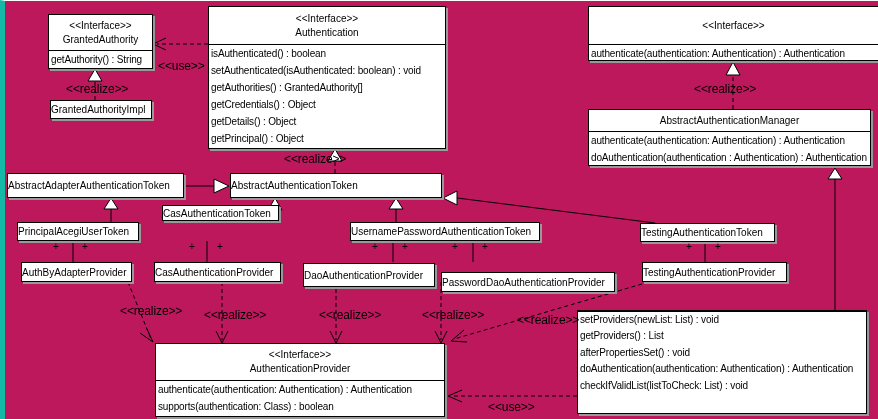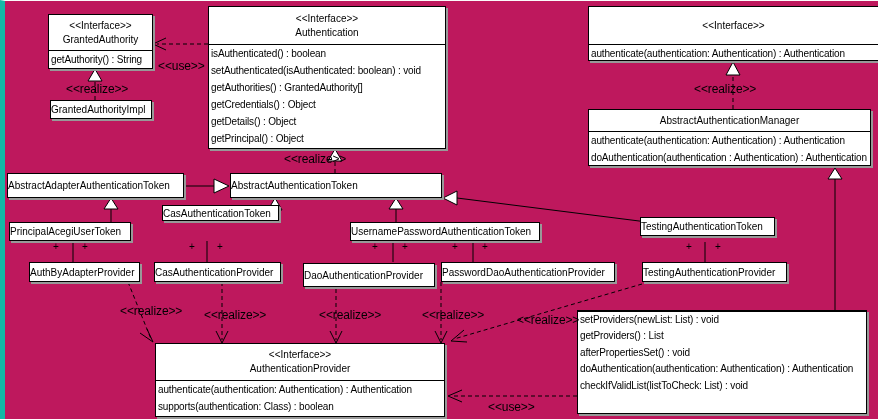--- a/index.html
+++ b/index.html
@@ -165,49 +165,49 @@
   </div>
 
   <div class="cls single it" style="left:2px;top:172px;width:177px;height:25px">
     <span>AbstractAdapterAuthenticationToken</span>
   </div>
 
   <div class="cls single it" style="left:225px;top:172px;width:212px;height:25px">
     <span>AbstractAuthenticationToken</span>
   </div>
 
-  <div class="cls single" style="left:4px;top:221px;width:122px;height:19px">
+  <div class="cls single" style="left:12px;top:221px;width:122px;height:19px">
     <span>PrincipalAcegiUserToken</span>
   </div>
 
   <div class="cls single" style="left:157px;top:204px;width:117px;height:16px">
     <span>CasAuthenticationToken</span>
   </div>
 
   <div class="cls single" style="left:345px;top:221px;width:190px;height:19px">
     <span>UsernamePasswordAuthenticationToken</span>
   </div>
 
-  <div class="cls single" style="left:635px;top:216px;width:135px;height:19px">
+  <div class="cls single" style="left:635px;top:222px;width:135px;height:19px">
     <span>TestingAuthenticationToken</span>
   </div>
 
-  <div class="cls single" style="left:24px;top:261px;width:111px;height:20px">
+  <div class="cls single" style="left:16px;top:261px;width:111px;height:20px">
     <span>AuthByAdapterProvider</span>
   </div>
 
   <div class="cls single" style="left:149px;top:261px;width:127px;height:20px">
     <span>CasAuthenticationProvider</span>
   </div>
 
   <div class="cls single" style="left:298px;top:262px;width:132px;height:24px">
     <span>DaoAuthenticationProvider</span>
   </div>
 
-  <div class="cls single" style="left:436px;top:261px;width:174px;height:20px">
+  <div class="cls single" style="left:436px;top:271px;width:174px;height:20px">
     <span>PasswordDaoAuthenticationProvider</span>
   </div>
 
   <div class="cls single" style="left:637px;top:261px;width:145px;height:20px">
     <span>TestingAuthenticationProvider</span>
   </div>
 
   <div class="cls" style="left:150px;top:342px;width:290px;height:74px">
     <div class="title" style="height:36px">
       <div class="stereo">&lt;&lt;Interface&gt;&gt;</div>

